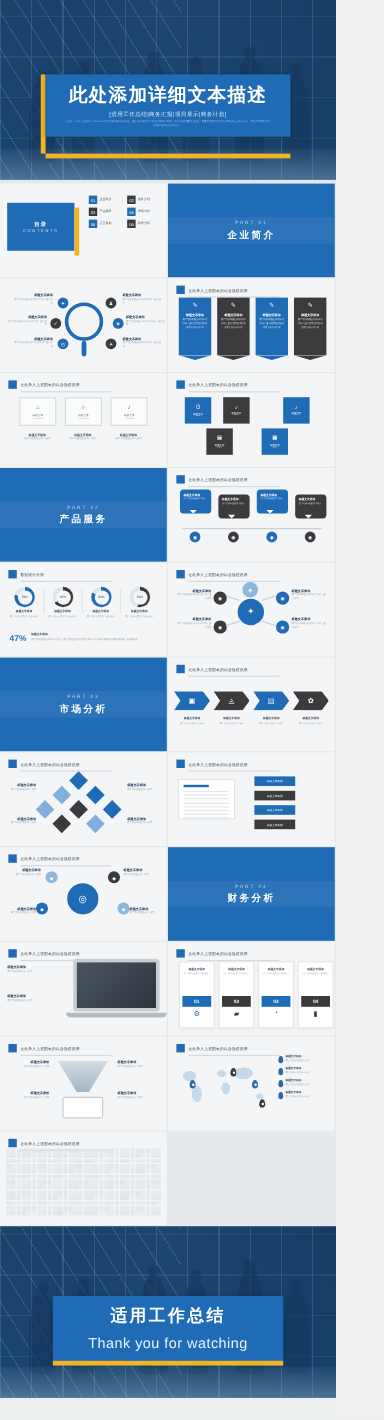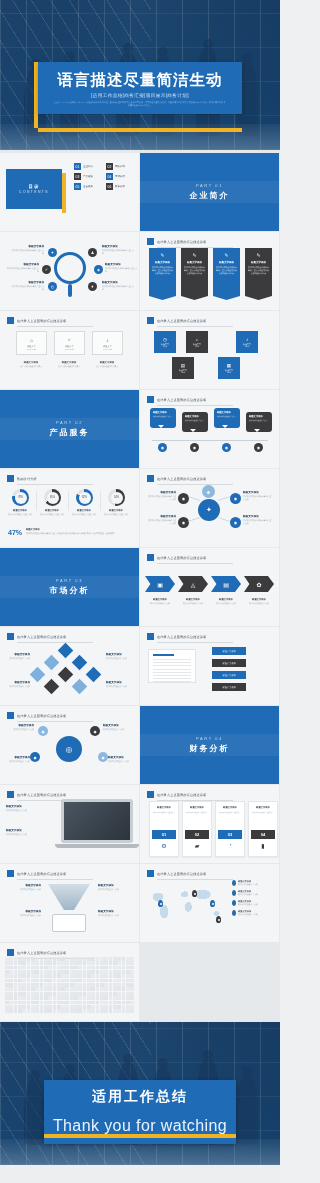--- a/index.html
+++ b/index.html
@@ -171,21 +171,21 @@
   .lrow{position:absolute;height:8px;width:34px;background:#1f6bb5;color:#fff;font-size:2.2px;display:flex;align-items:center;justify-content:center}
   .lrow.d{background:#3b3b3d}
   .paper{position:absolute;left:8px;top:22px;width:48px;height:34px;background:#fff;border:.5px solid #e0e4e7;padding:4px}
   .paper .pl{height:1px;background:#e4e8eb;margin-bottom:2.2px}
   .paper .pl.t{background:#1f6bb5;width:55%;height:2px;margin-bottom:3px}
 
   
   .closing{position:relative;width:280px;height:143px;overflow:hidden;background:#14365c}
   .close-title{position:absolute;left:44px;top:58px;width:192px;background:#1f6bb5;text-align:center;padding:8px 4px 9px;box-shadow:0 1px 4px rgba(0,0,0,.3)}
   .close-title .c1{color:#fff;font-size:14px;font-weight:bold;letter-spacing:2px}
-  .close-title .c2{color:#eaf3fb;font-size:16px;letter-spacing:.4px;margin-top:11px}
+  .close-title .c2{color:#eaf3fb;font-size:12px;letter-spacing:.4px;margin-top:6px}
   .close-gold{position:absolute;left:44px;top:112px;width:192px;height:4px;background:#f0b323}
 </style>
 </head>
 <body>
 
 <div class="page">
 
   <div class="cover">
     <div class="cover-photo"></div>
     <div class="glass-grid"></div>
@@ -193,21 +193,21 @@
     <div class="sil s1"></div>
     <div class="sil s2"></div>
     <div class="sil s3"></div>
     <div class="sil s4"></div>
     <div class="sil s5"></div>
     <div class="sil s6"></div>
     <div class="refl"></div>
 
     <div class="gold-left"></div>
     <div class="title-block">
-      <div class="ttl">语言描述尽量简洁生动</div>
+      <div class="ttl">此处添加详细文本描述</div>
       <div class="sub">[适用工作总结|商务汇报|项目展示|商务计划]</div>
       <div class="tiny">汇报人：XXX 汇报时间：20XX.XX 此处添加详细文本描述，建议与标题相关并符合整体语言风格，语言描述尽量简洁生动。尽量将每页幻灯片的字数控制在200字以内，据统计每页幻灯片的最好控制在5分钟之内。</div>
     </div>
     <div class="gold"></div>
   </div>
 
   <div class="grid">
 
     <div class="sl">
       <div class="toc-left">

